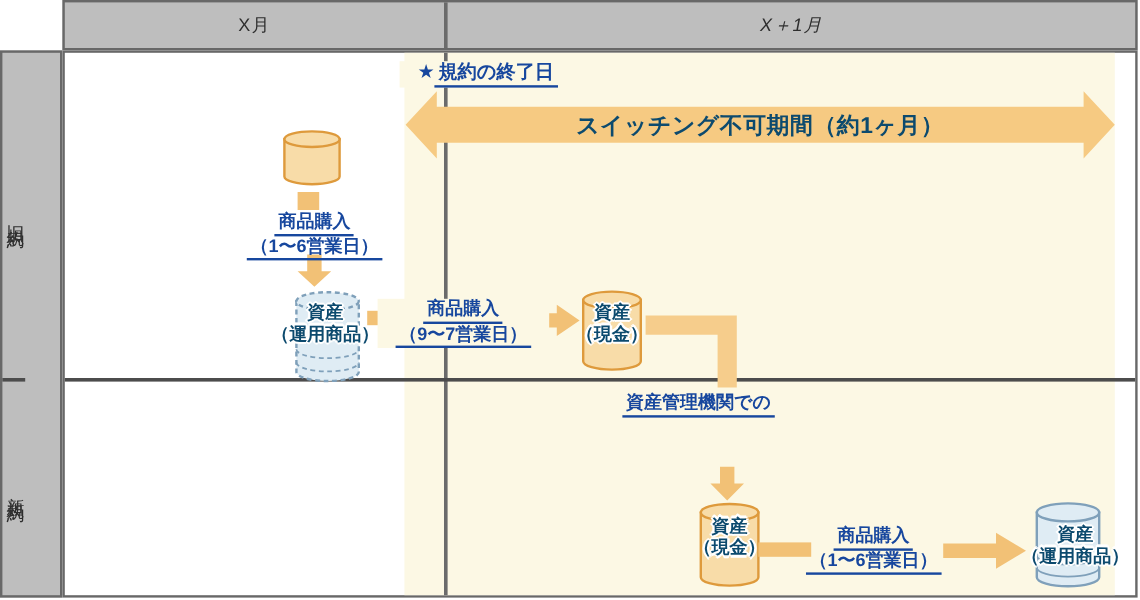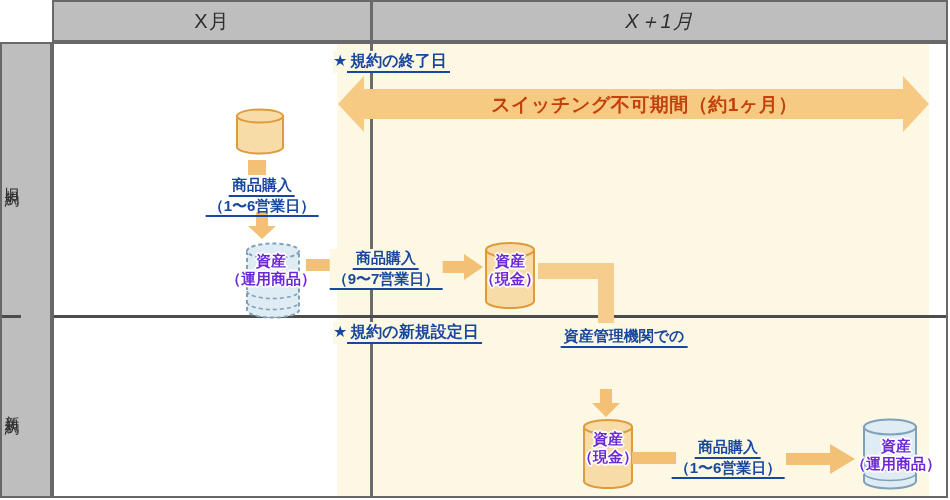--- a/index.html
+++ b/index.html
@@ -8,21 +8,21 @@
     font-family:"Liberation Sans","DejaVu Sans",sans-serif; overflow:hidden;
   }
   
   .header-row {
     position:absolute; left:52px; top:0; width:896px; height:42px;
     background:#BEBEBE; border:2px solid #686868; box-sizing:border-box;
     display:flex; z-index:1;
   }
   .header-cell {
     display:flex; align-items:center; justify-content:center;
-    font-size:20px; color:#2e2e2e; letter-spacing:1px;
+    font-size:15px; color:#2e2e2e; letter-spacing:1px;
   }
   .header-cell.c1 { width:316px; border-right:3px solid #6b6b6b; }
   .header-cell.c2 { flex:1;font-style:italic; }
   .left-col {
     position:absolute; left:0; top:42px; width:52px; height:456px;
     background:#BEBEBE; border:2px solid #686868; box-sizing:border-box; z-index:1;
   }
   .left-cell {
     display:flex; align-items:center; justify-content:center;
     writing-mode:vertical-rl; text-orientation:upright;
@@ -38,31 +38,31 @@
   .v-divider { position:absolute; left:370px; top:44px; width:3px; height:452px; background:#6b6b6b; z-index:2; }
   .h-divider { position:absolute; left:54px; top:315px; width:892px; height:3px; background:#4c4c4c; z-index:2; }
   
   #shape-layer { position:absolute; left:0; top:0; z-index:3; }
   
   .lbl { position:absolute; z-index:4; font-weight:bold; text-align:center; line-height:17.5px; font-size:15px; white-space:nowrap; }
   .blue { color:#17479E; }
   .cx { transform:translateX(-50%); }
   .u { display:inline-block; border-bottom:2px solid currentColor; padding:0 3px 1px 3px; }
   .lbl .row2 { display:block; }
-  .creambg { background:#FCF8E4; padding:0 0; }
+  .creambg { background:#FCF8E4; padding:0 15px; }
   .star-lbl { font-size:16px; line-height:19px; }
   .halo {
-    color:#6d28d9; z-index:5;
+    color:#0c4a6e; z-index:5;
     text-shadow:-1px -1px 0 #fff, 1px -1px 0 #fff, -1px 1px 0 #fff, 1px 1px 0 #fff,
                  0 -2px 0 #fff, 0 2px 0 #fff, -2px 0 0 #fff, 2px 0 0 #fff;
   }
   .arrow-text {
-    position:absolute; left:375px; top:90px; width:539px; height:30px; z-index:4;
+    position:absolute; left:364px; top:90px; width:539px; height:30px; z-index:4;
     display:flex; align-items:center; justify-content:center;
-    font-size:19px; font-weight:bold; color:#c2410c; letter-spacing:0.5px;
+    font-size:19px; font-weight:bold; color:#0c4a6e; letter-spacing:0.5px;
   }
 </style>
 </head>
 <body>
 
 <div id="frame">
 
   <div class="header-row">
     <div class="header-cell c1">
       <span>X月</span>
@@ -156,25 +156,22 @@
   <div class="lbl blue cx creambg" style="left:386px; top:249px;">
     <span class="u">商品購入</span>
     <span class="row2"><span class="u">（9〜7営業日）</span></span>
   </div>
 
   <div class="lbl halo cx" style="left:510px; top:252px;">
     <span>資産</span>
     <span class="row2">（現金）</span>
   </div>
 
-  <div class="lbl blue star-lbl creambg" style="left:333px; top:322px;">
-    <span>★</span><span class="u">規約の新規設定日</span>
-  </div>
 
-  <div class="lbl blue cx creambg" style="left:624px; top:327px;">
+  <div class="lbl blue cx creambg" style="left:582px; top:327px;">
     <span class="u">資産管理機関での</span>
   </div>
 
   <div class="lbl halo cx" style="left:608px; top:430px;">
     <span>資産</span>
     <span class="row2">（現金）</span>
   </div>
 
   <div class="lbl blue cx" style="left:728px; top:438px;">
     <span class="u">商品購入</span>

